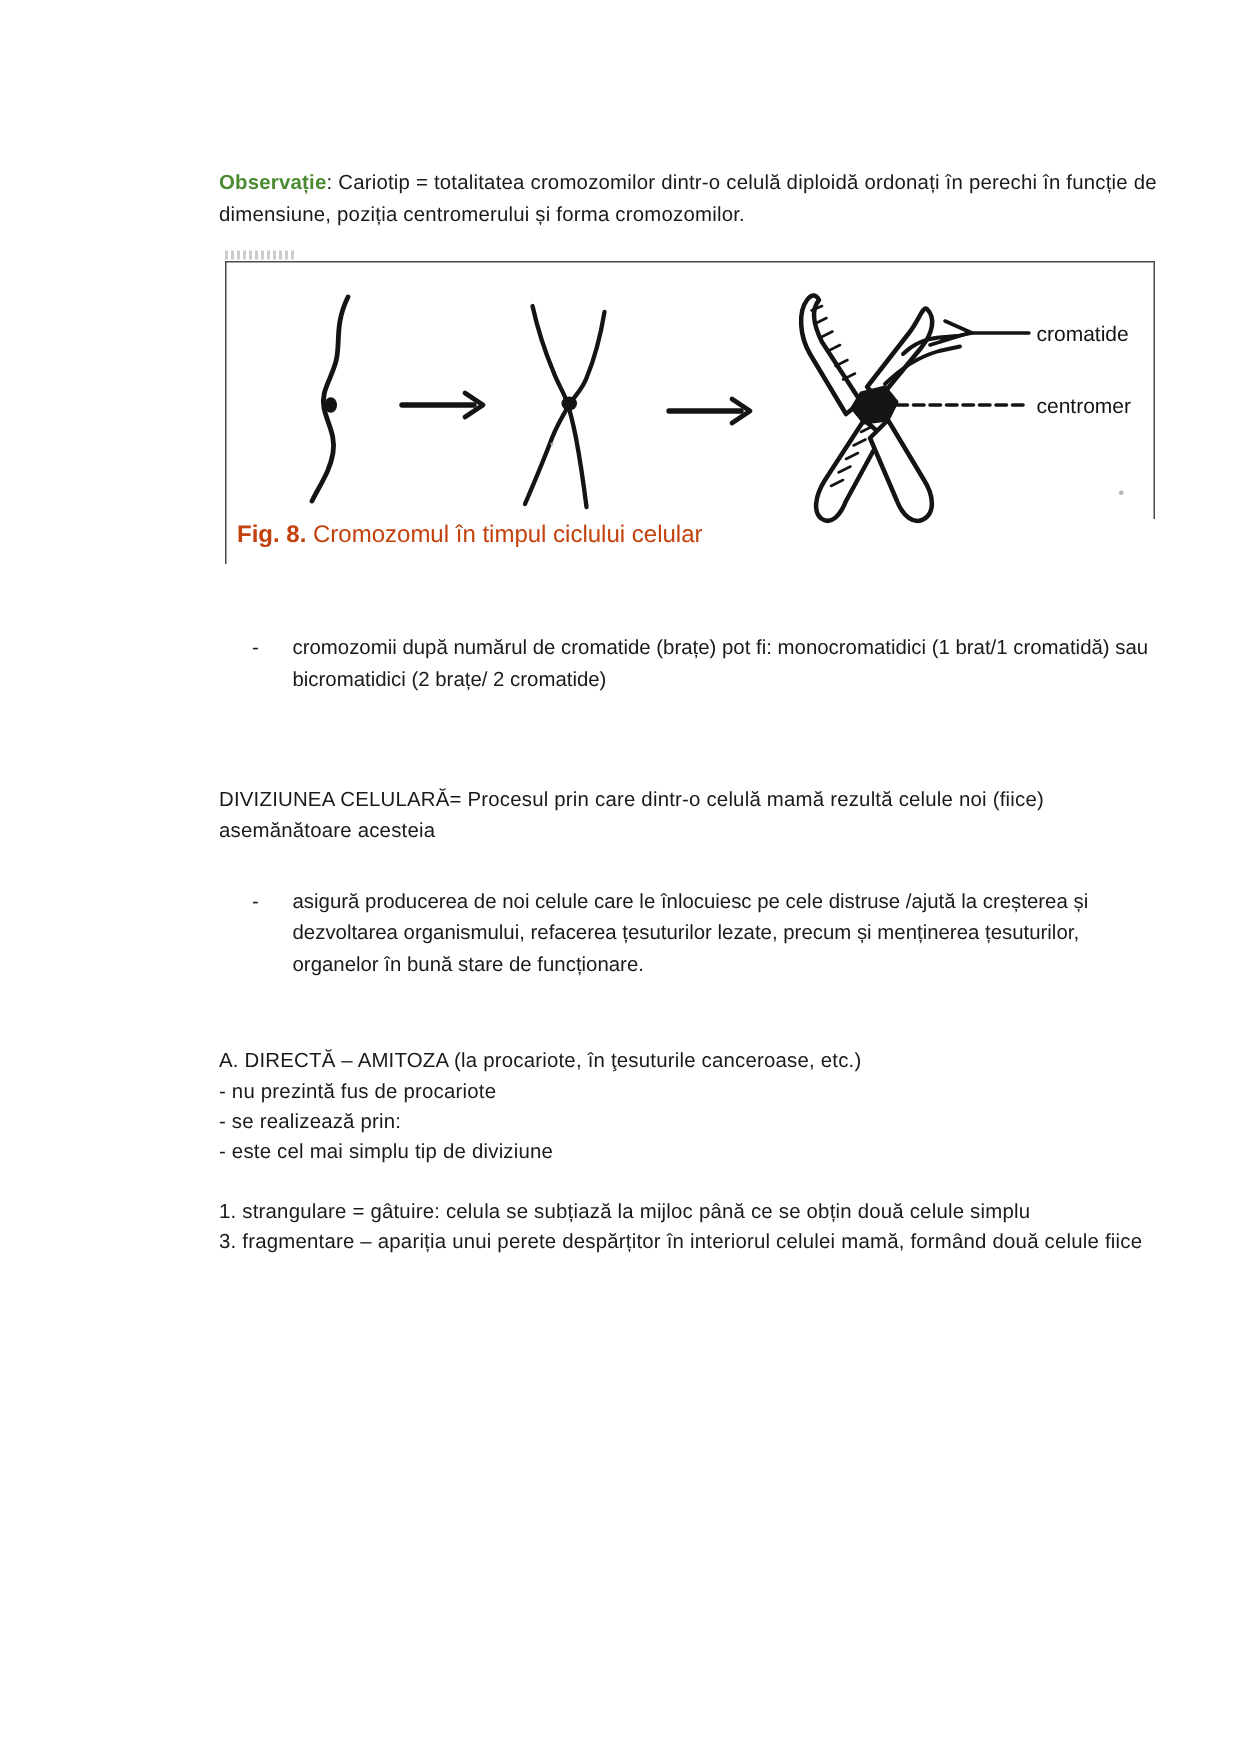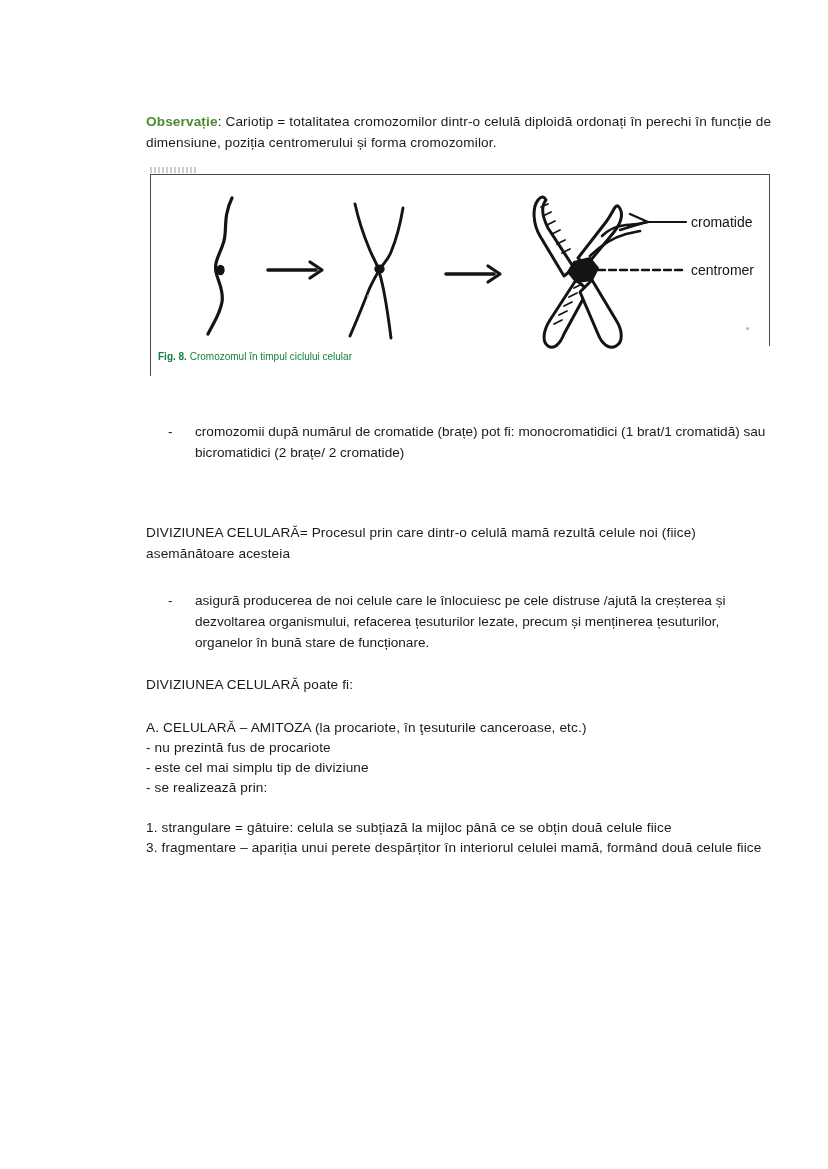--- a/index.html
+++ b/index.html
@@ -86,23 +86,23 @@
     position: absolute;
     left: 4px;
     top: 7px;
     width: 620px;
     height: 178px;
   }
   .fig-caption {
     position: absolute;
     left: 12px;
     top: 182px;
-    font-size: 10px;
+    font-size: 16px;
     line-height: 16px;
-    color: #15803d;
+    color: #c2410c;
     white-space: nowrap;
   }
   .fig-caption .b { font-weight: bold; }
   .speck {
     position: absolute;
     background: #b4b4b4;
     border-radius: 50%;
   }
 
   
@@ -231,30 +231,29 @@
     <div class="sp-26"></div>
 
     <p class="para">DIVIZIUNEA CELULARĂ= Procesul prin care dintr-o celulă mamă rezultă celule noi (fiice) asemănătoare acesteia</p>
 
     <div class="sp-26"></div>
 
     <p class="bullet"><span class="dash">-</span><span>asigură producerea de noi celule care le înlocuiesc pe cele distruse /ajută la creșterea și dezvoltarea organismului, refacerea țesuturilor lezate, precum și menținerea țesuturilor, organelor în bună stare de funcționare.</span></p>
 
     <div class="sp-22"></div>
 
-    <p class="para">DIVIZIUNEA CELULARĂ poate fi:</p>
 
     <div class="sp-22"></div>
 
-    <p class="para"><span class="b">A. CELULARĂ – AMITOZA</span><span> (la procariote, în ţesuturile canceroase, etc.)</span></p>
+    <p class="para"><span class="b">A. DIRECTĂ – AMITOZA</span><span> (la procariote, în ţesuturile canceroase, etc.)</span></p>
 
     <p class="para tight">- nu prezintă fus de procariote</p>
+    <p class="para tight">- se realizează prin:</p>
     <p class="para tight">- este cel mai simplu tip de diviziune</p>
-    <p class="para tight">- se realizează prin:</p>
 
     <div class="sp-20"></div>
 
-    <p class="para tight"><span class="b">1. strangulare</span><span> = gâtuire: celula se subțiază la mijloc până ce se obțin două celule fiice</span></p>
+    <p class="para tight"><span class="b">1. strangulare</span><span> = gâtuire: celula se subțiază la mijloc până ce se obțin două celule simplu</span></p>
 
     <p class="para tight"><span class="b">3. fragmentare</span><span> – apariția unui perete despărțitor în interiorul celulei mamă, formând două celule fiice</span></p>
 
   </div>
 </div>
 
 </body></html>

